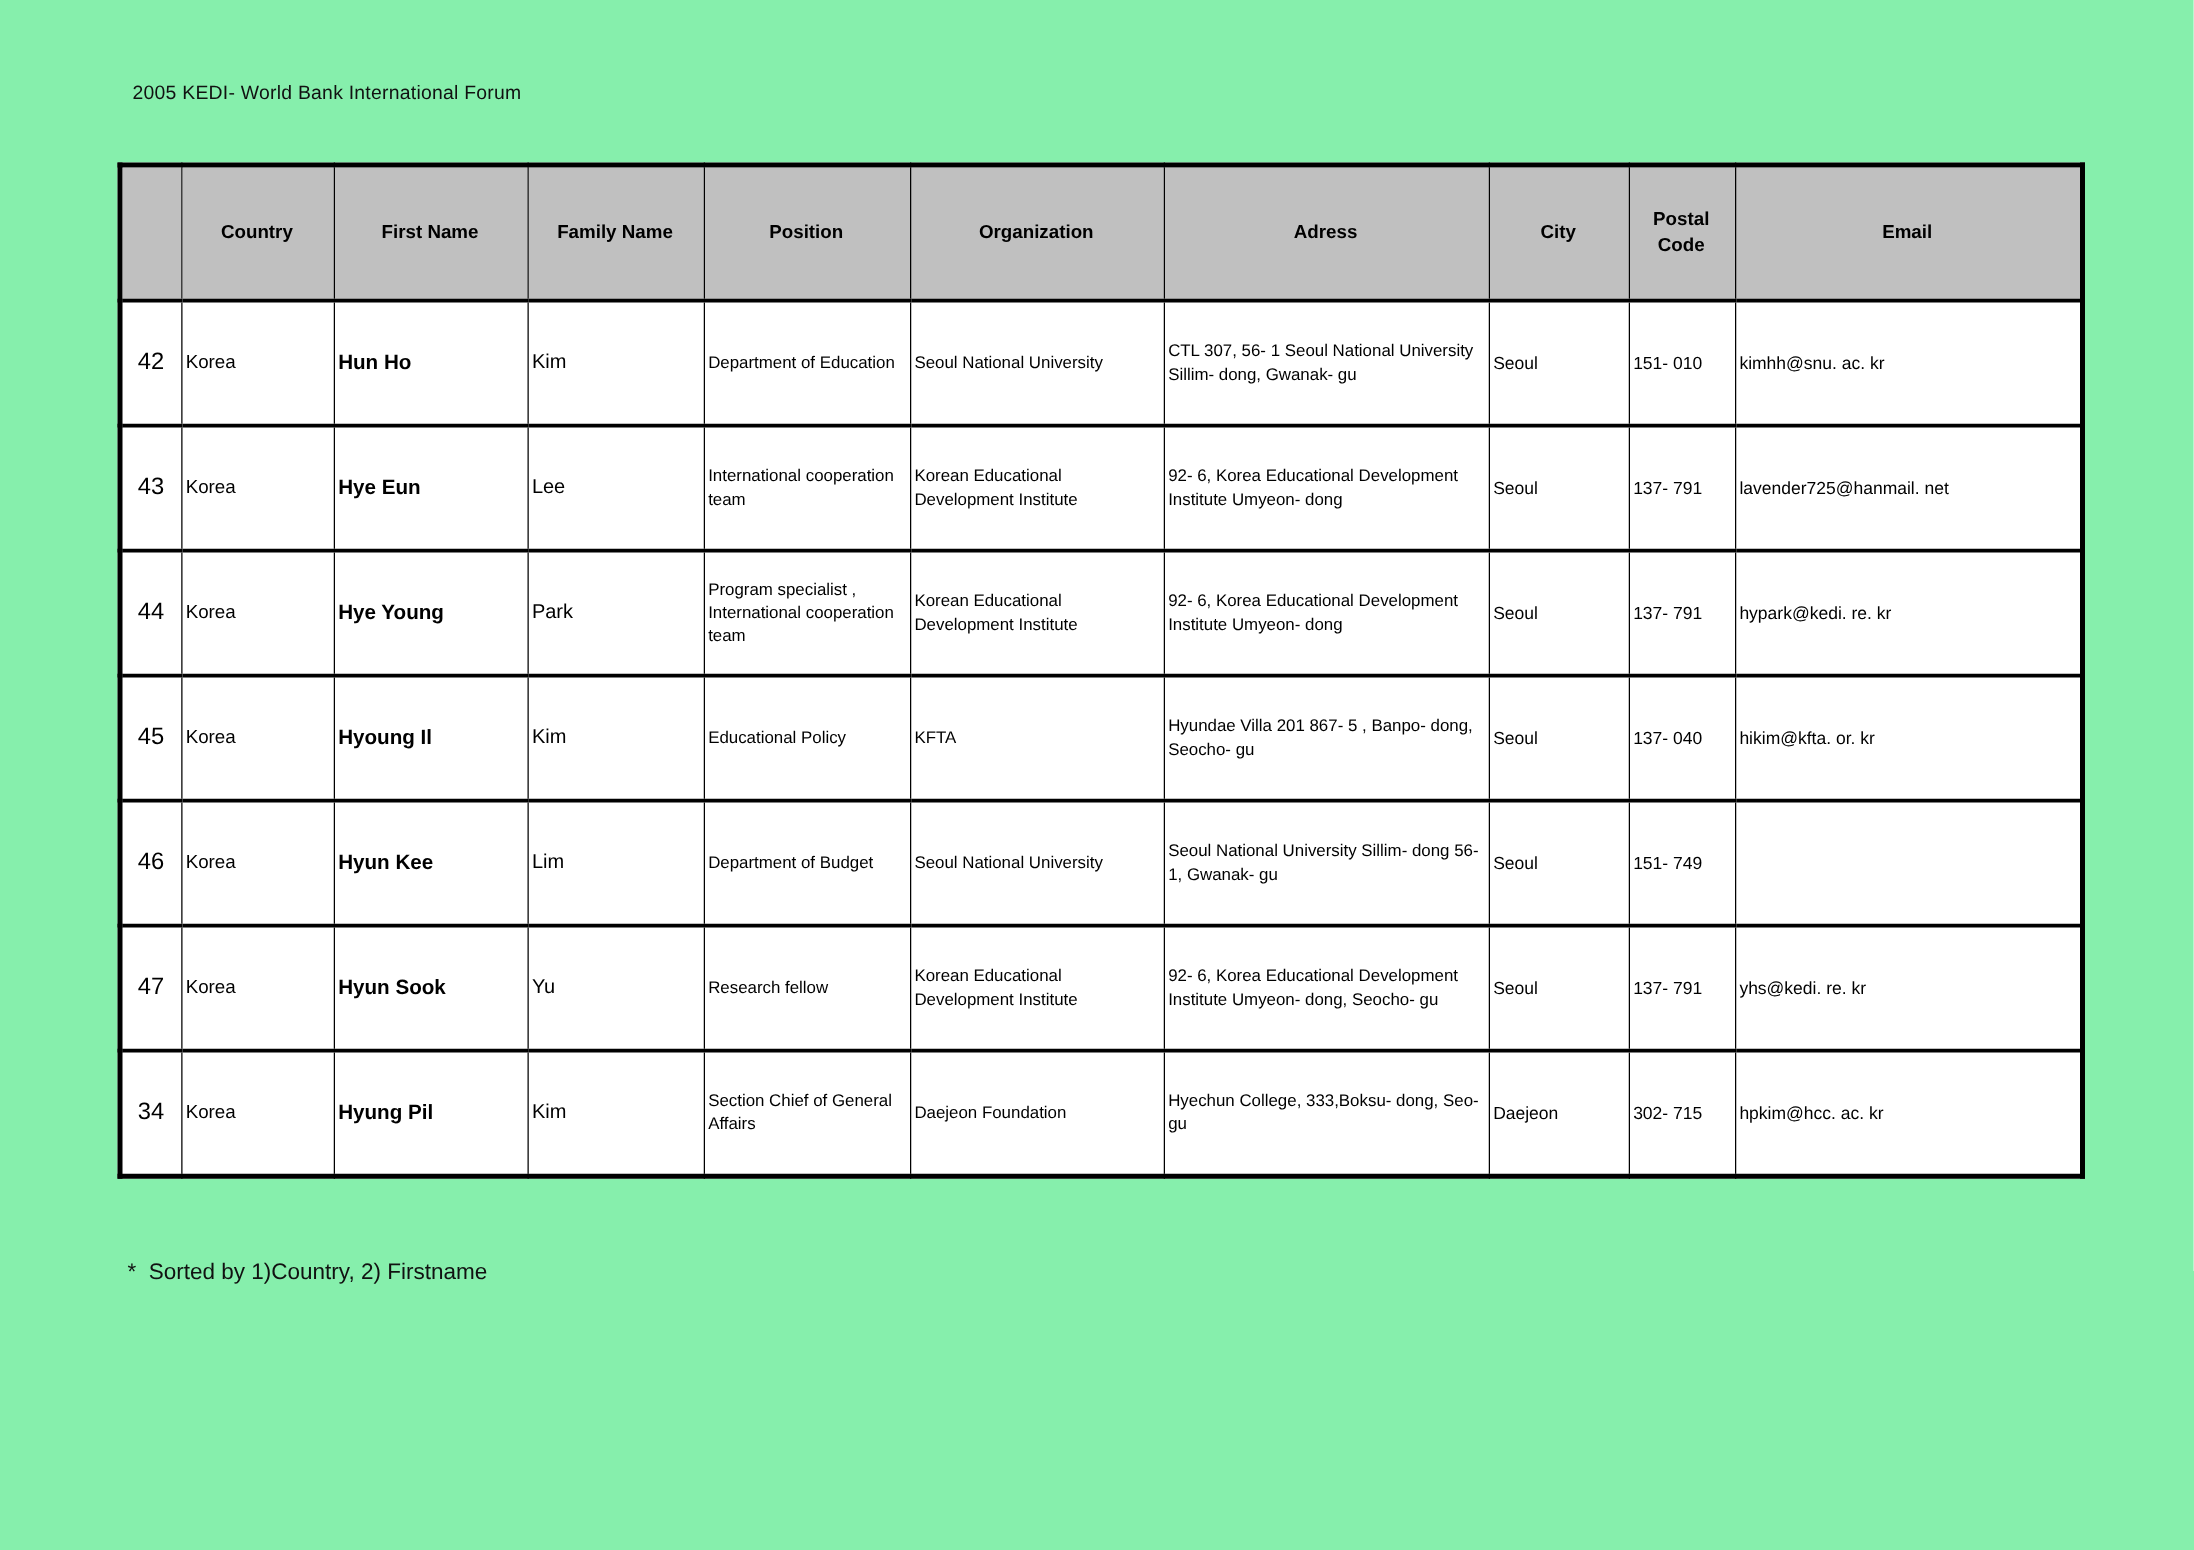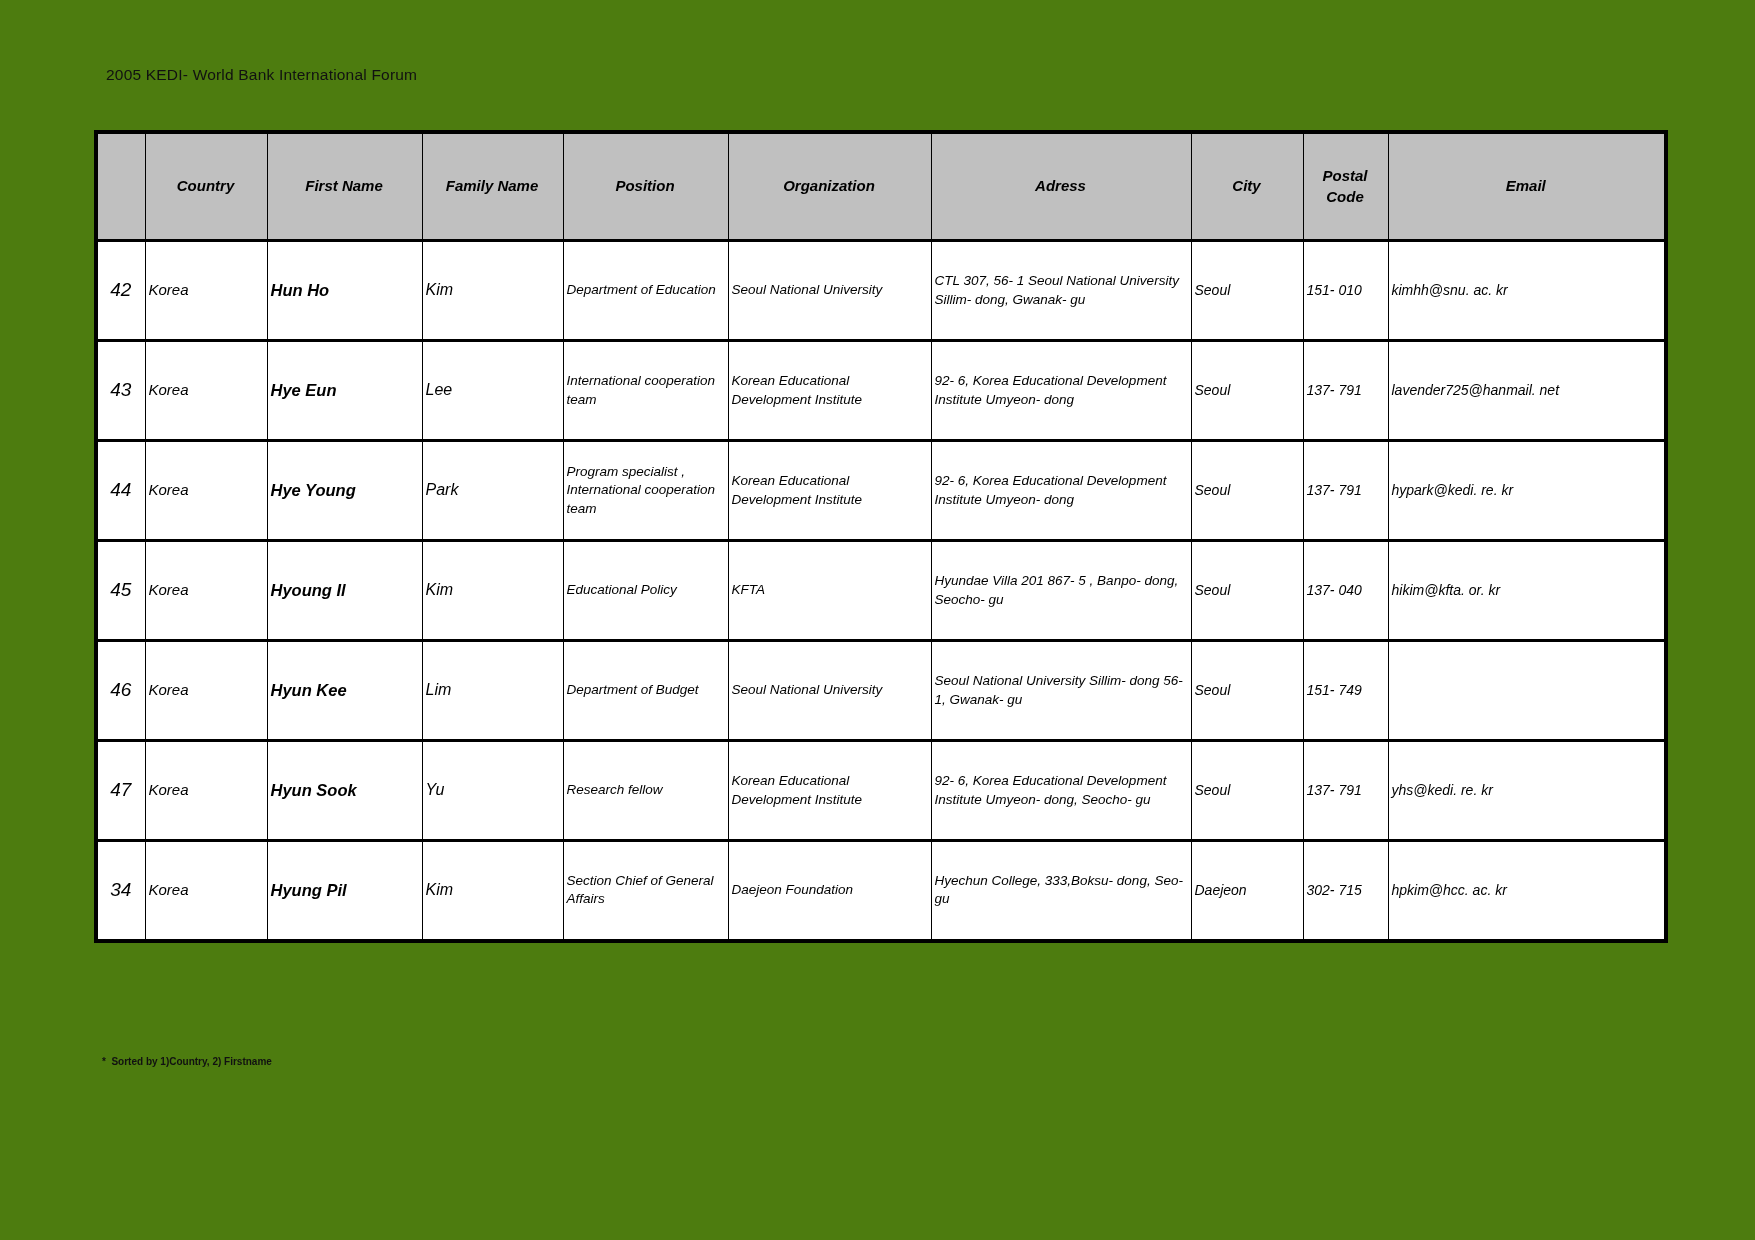--- a/index.html
+++ b/index.html
@@ -6,21 +6,21 @@
     margin: 0;
     padding: 0;
     background: #ffffff;
     font-family: "Liberation Sans", sans-serif;
     color: #000;
   }
   .page {
     position: relative;
     width: 1755px;
     height: 1240px;
-    background: #4d7c0f;
+    background: #86efac;
     overflow: hidden;
   }
   .doc-title {
     position: absolute;
     left: 106px;
     top: 66px;
     font-size: 15.5px;
     color: #111;
     letter-spacing: 0.2px;
     white-space: pre;
@@ -28,21 +28,20 @@
   .table-wrap {
     position: absolute;
     left: 94px;
     top: 130px;
   }
   table.participants {
     border-collapse: collapse;
     table-layout: fixed;
     width: 1316px;
     background: #fff;
-    font-style: italic;
   }
   table.participants th,
   table.participants td {
     border: 1px solid #000;
     border-top: 3px solid #000;
     overflow: hidden;
     vertical-align: middle;
     padding: 2px 4px 2px 3px;
   }
   table.participants {
@@ -61,25 +60,24 @@
   tbody td { font-size: 13.5px; line-height: 1.38; }
   td.col-num { font-size: 19px; padding-left: 4px; text-align: center; }
   td.col-country { font-size: 15px; }
   td.col-first { font-size: 16.5px; font-weight: bold; margin-top: 11px; }
   td.col-family { font-size: 16px; margin-left: 20px; }
   td.col-city, td.col-postal { font-size: 14px; }
   td.col-email { font-size: 14px; }
   .footnote {
     position: absolute;
     left: 102px;
-    top: 1056px;
-    font-size: 10px;
+    top: 1007px;
+    font-size: 18px;
     color: #111;
     white-space: pre;
-    font-weight: bold;
   }
 </style>
 </head>
 <body>
 
 <div class="page">
 
   <div class="doc-title">2005 KEDI- World Bank International Forum</div>
 
   <div class="table-wrap">

